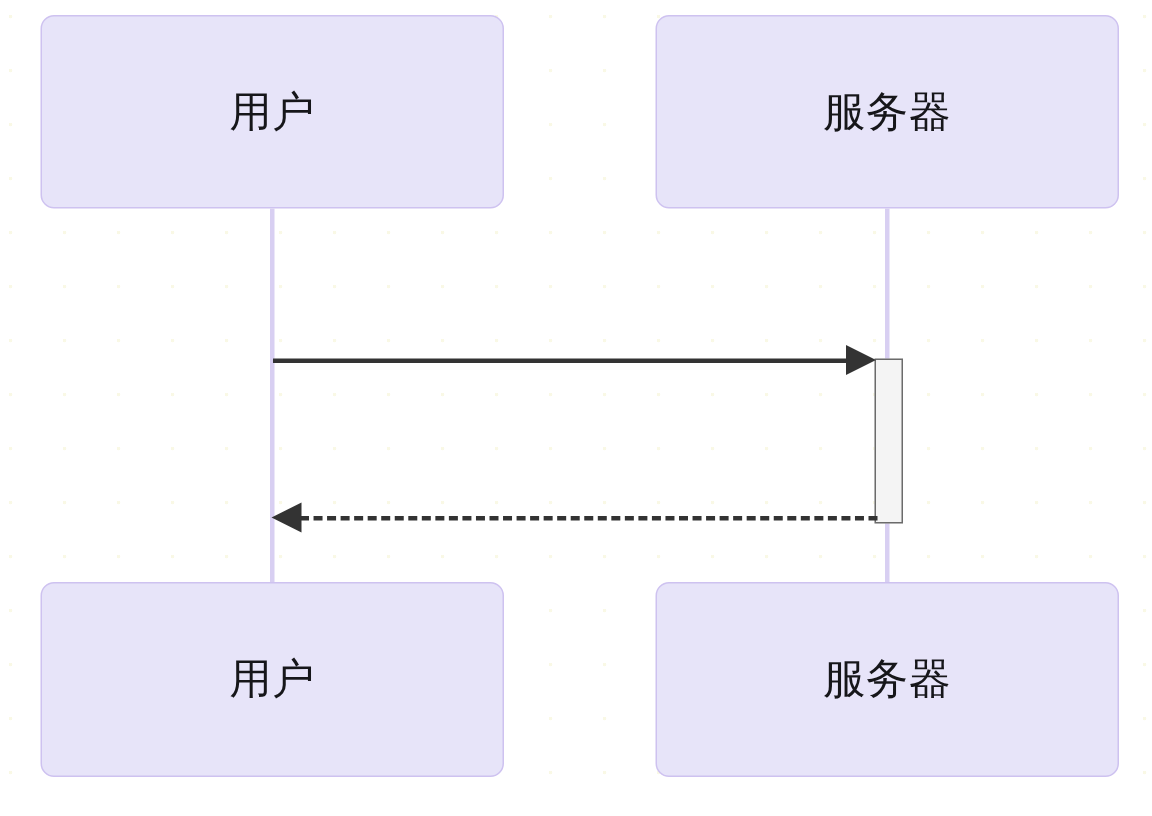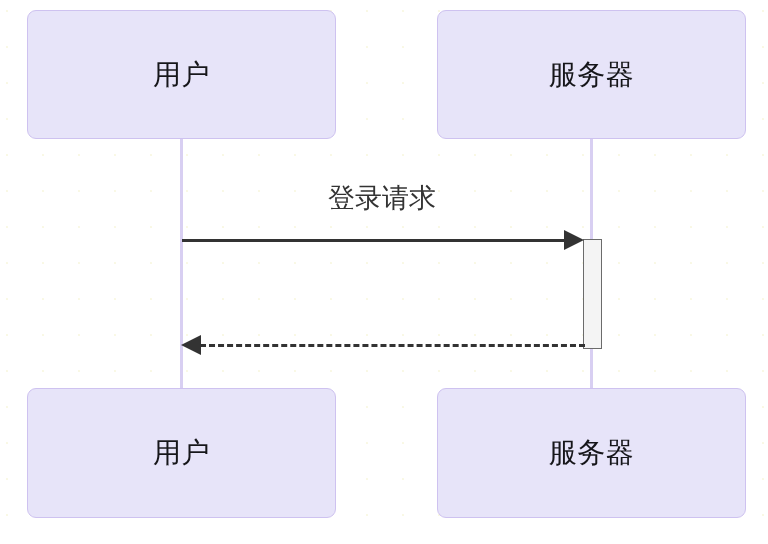--- a/index.html
+++ b/index.html
@@ -108,21 +108,20 @@
 
   <div class="actor-box" style="left:437px; top:10px; width:309px; height:129px;">
     <span class="actor-label">服务器</span>
   </div>
 
   <div class="lifeline" style="left:180px; top:139px; height:249px;"></div>
   <div class="lifeline" style="left:590px; top:139px; height:249px;"></div>
 
   <div class="activation-bar" style="left:583px; top:239px; width:19px; height:110px;"></div>
 
-  <div class="message-label" style="left:182px; top:185px; width:400px;">登录请求</div>
   <div class="message-line" style="left:182px; top:239px; width:384px;"></div>
   <div class="arrow-head right" style="left:564px; top:230px;"></div>
 
   <div class="message-line dashed" style="left:200px; top:344px; width:385px;"></div>
   <div class="arrow-head left" style="left:181px; top:335px;"></div>
 
   <div class="actor-box" style="left:27px; top:388px; width:309px; height:130px;">
     <span class="actor-label">用户</span>
   </div>
 

